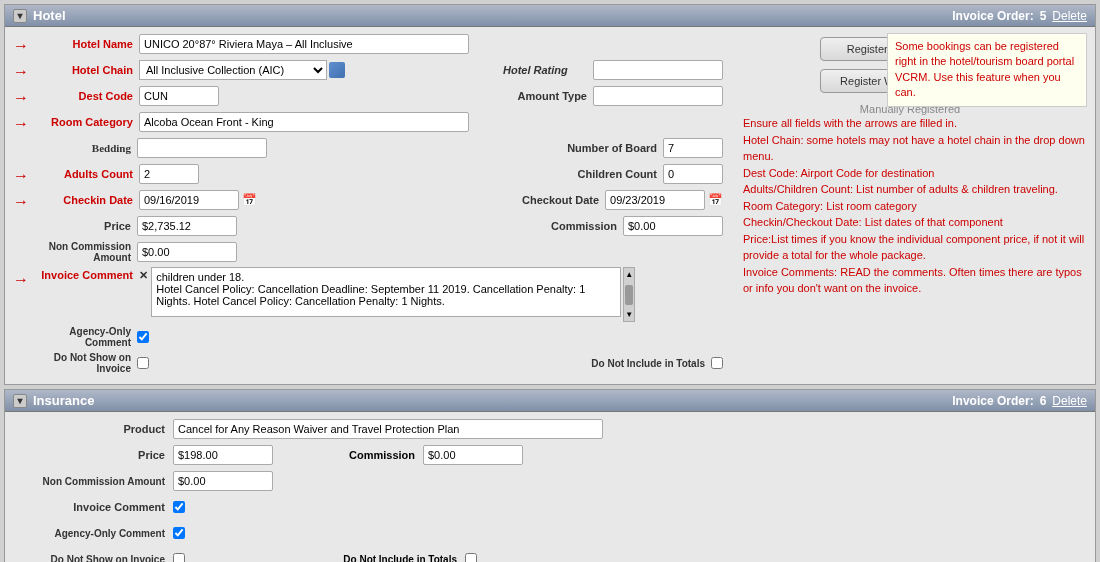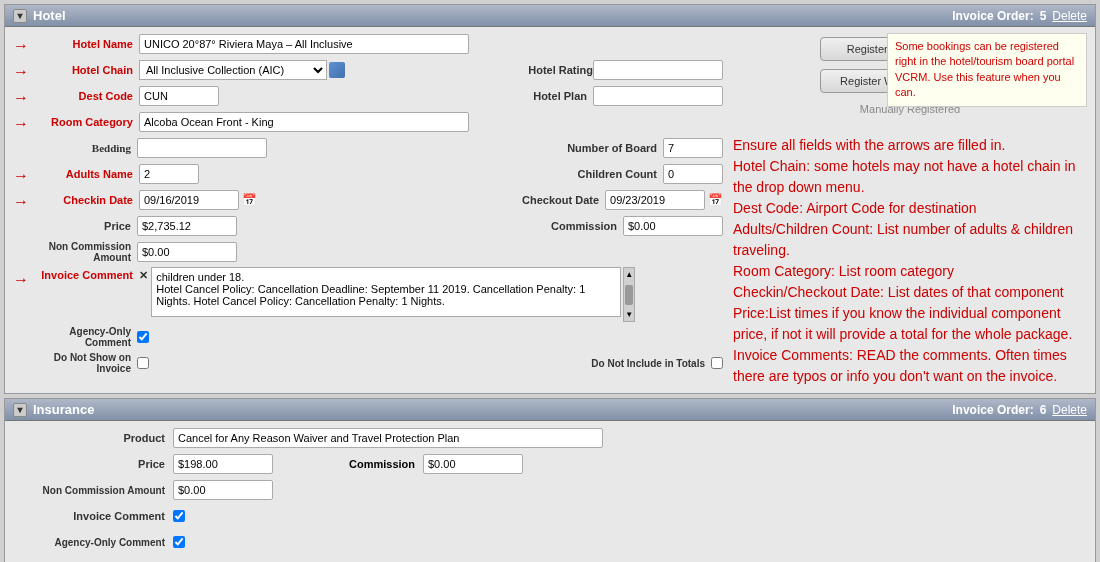--- a/index.html
+++ b/index.html
@@ -120,23 +120,24 @@
       background: linear-gradient(to bottom, #f0f0f0, #d8d8d8);
       border: 1px solid #999;
       border-radius: 4px;
       text-align: center;
       font-size: 11px;
       cursor: pointer;
       color: #333;
     }
 
     .info-text {
-      font-size: 14px;
+      font-size: 11px;
       color: #cc0000;
       line-height: 1.5;
+      margin-left: 10px;
     }
 
     .input-wide { width: 320px; }
 
     .chain-select { width: 188px; }
 
     .calendar-icon {
       display: inline-block;
       margin-left: 3px;
       font-size: 12px;
@@ -216,51 +217,51 @@
         </div>
 
         <div class="form-row">
           <span class="red-arrow">→</span>
           <div class="label label-red" style="width:110px;">Hotel Chain</div>
           <select class="chain-select">
             <option>All Inclusive Collection (AIC)</option>
           </select>
           <span style="display:inline-block;width:16px;height:16px;background:linear-gradient(135deg,#6090d0,#4070b0);border-radius:2px;margin-left:2px;cursor:pointer;"></span>
           <div style="flex:1;"></div>
-          <div class="label" style="width:90px; text-align:right; padding-right:0;">Hotel Rating</div>
+          <div class="label" style="width:90px; text-align:left; padding-right:0;font-style:italic;">Hotel Rating</div>
           <input type="text" style="width: 130px;">
         </div>
 
         <div class="form-row">
           <span class="red-arrow">→</span>
           <div class="label label-red" style="width:110px;">Dest Code</div>
           <input type="text" style="width: 80px;" value="CUN">
           <div style="flex:1;"></div>
-          <div class="label" style="width:90px; text-align:right; padding-right:6px;">Hotel Plan</div>
+          <div class="label" style="width:90px; text-align:right; padding-right:6px;">Amount Type</div>
           <input type="text" style="width: 130px;">
         </div>
 
         <div class="form-row">
           <span class="red-arrow">→</span>
           <div class="label label-red" style="width:110px;">Room Category</div>
           <input type="text" style="width: 330px;" value="Alcoba Ocean Front - King">
         </div>
 
         <div class="form-row">
           <span style="width:14px;display:inline-block;"></span>
           <div class="label" style="width:110px;font-family:Liberation Serif, serif;">Bedding</div>
           <input type="text" style="width: 130px;">
           <div style="flex:1;"></div>
           <div class="label" style="width:120px; text-align:right; padding-right:6px;">Number of Board</div>
           <input type="text" style="width: 60px;" value="7">
         </div>
 
         <div class="form-row">
           <span class="red-arrow">→</span>
-          <div class="label label-red" style="width:110px;">Adults Name</div>
+          <div class="label label-red" style="width:110px;">Adults Count</div>
           <input type="text" style="width: 60px;" value="2">
           <div style="flex:1;"></div>
           <div class="label" style="width:120px; text-align:right; padding-right:6px;">Children Count</div>
           <input type="text" style="width: 60px;" value="0">
         </div>
 
         <div class="form-row">
           <span class="red-arrow">→</span>
           <div class="label label-red" style="width:110px;">Checkin Date</div>
           <input type="text" style="width: 100px;" value="09/16/2019">
@@ -317,21 +318,21 @@
           <input type="checkbox" style="">
         </div>
 
       </div>
 
       <div style="flex:1; padding-left:10px; display:flex; flex-direction:column; align-items:flex-start;">
         <div style="width:100%; display:flex; flex-direction:column; align-items:center; margin-bottom:6px;">
           <button class="register-btn">Register With Hotel Chain</button>
           <button class="register-btn">Register With Tourism Board</button>
         </div>
-        <div style="font-size:11px; color:#888; text-align:center; width:100%; margin-bottom:20px;">Manually Registered</div>
+        <div style="font-size:11px; color:#888; text-align:center; width:100%; margin-bottom:0;">Manually Registered</div>
         <div class="info-text">
           <p>Ensure all fields with the arrows are filled in.</p>
           <p>Hotel Chain: some hotels may not have a hotel chain in the drop down menu.</p>
           <p>Dest Code:  Airport Code for destination</p>
           <p>Adults/Children Count:  List number of adults &amp; children traveling.</p>
           <p>Room Category:  List room category</p>
           <p>Checkin/Checkout Date:  List dates of that component</p>
           <p>Price:List times if you know the individual component price, if not it will provide a total for the whole package.</p>
           <p>Invoice Comments:  READ the comments.  Often times there are typos or info you don't want on the invoice.</p>
         </div>

